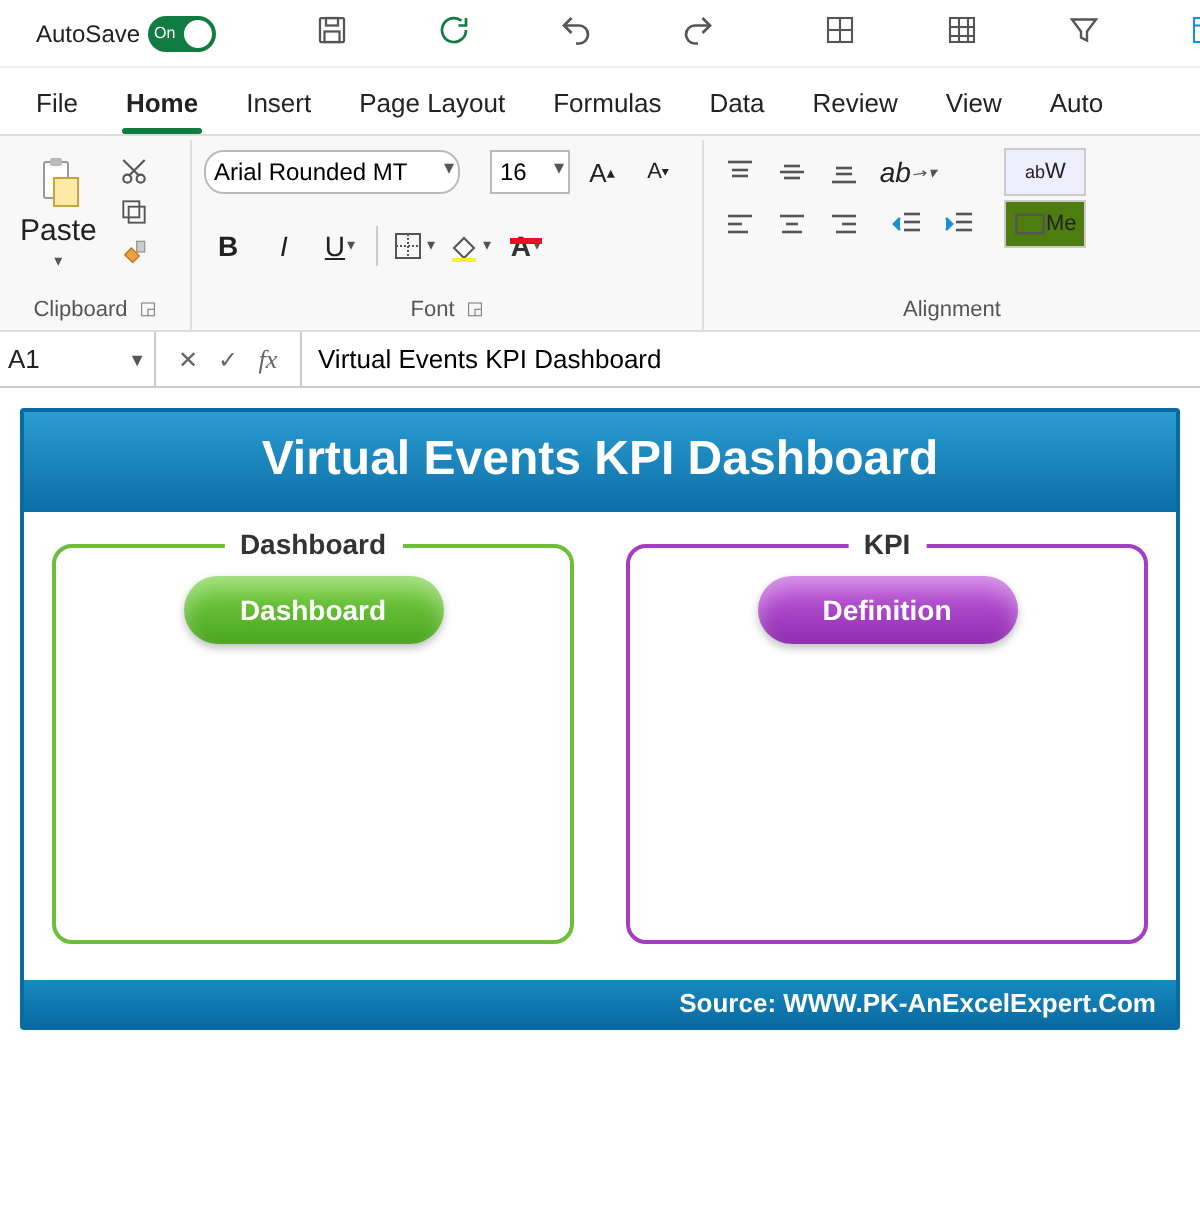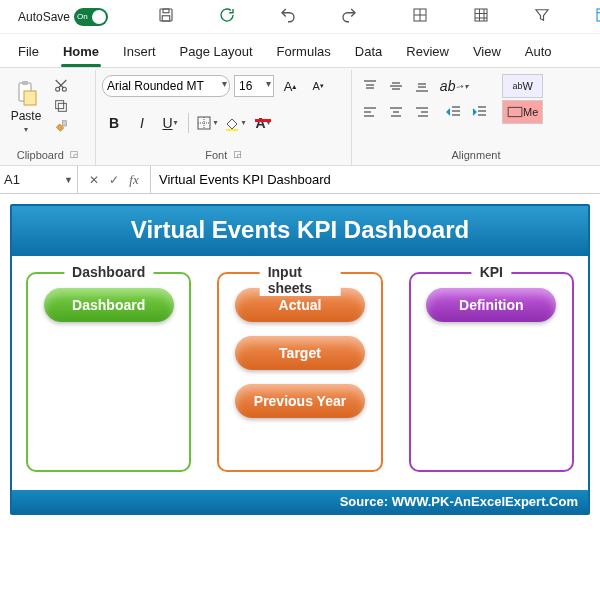--- a/index.html
+++ b/index.html
@@ -48,21 +48,21 @@
   .namebox .dd { font-size:9px; color:#555;}
   .fx-ctrls { display:flex; align-items:center; gap:0; padding:0 6px; border-right:1px solid #ccc; height:100%; }
   .fx-ctrls span { width:20px; text-align:center; color:#666; font-size:12px;}
   .fx-ctrls .fx { font-style:italic; font-family:Georgia,serif; font-size:13px;}
   .formula-input { flex:1; border:none; padding:0 8px; font-size:13px; height:100%; outline:none; }
 
   
   .sheet-area { padding:10px 10px 0; }
   .dashboard { border:2px solid #0a6aa1; background:#fff; border-radius:2px; overflow:hidden; }
   .dash-title { background:linear-gradient(#2b9cd1,#0c6fa7); color:#fff; font-weight:bold; font-size:24px; text-align:center; padding:10px 0 12px; font-family:"Arial Rounded MT Bold","Arial Black",Arial,sans-serif; }
-  .dash-body { display:flex; gap:26px; padding:16px 14px 18px; justify-content:center; }
+  .dash-body { display:flex; gap:26px; padding:16px 14px 18px; justify-content:flex-end; }
   .panel { border:2px solid; border-radius:10px; padding:14px 10px 12px; position:relative; flex:1; min-height:200px;}
   .panel-legend { position:absolute; top:-10px; left:50%; transform:translateX(-50%); background:#fff; padding:0 8px; font-weight:bold; font-size:14px; color:#333; font-family:"Arial Rounded MT Bold",Arial,sans-serif;}
   .panel.green { border-color:#6bbf3a; }
   .panel.orange { border-color:#e77b2f; }
   .panel.purple { border-color:#a63cc2; }
   .pill { display:block; margin:0 auto 14px; width:130px; padding:9px 0; border-radius:22px; color:#fff; font-weight:bold; font-size:14px; text-align:center; font-family:"Arial Rounded MT Bold",Arial,sans-serif; box-shadow:0 2px 4px rgba(0,0,0,.25), inset 0 6px 10px rgba(255,255,255,.35);}
   .pill.green { background:linear-gradient(#7cd348,#4aa51f); }
   .pill.orange { background:linear-gradient(#f2935a,#d9641f); }
   .pill.purple { background:linear-gradient(#c65fe0,#8e2caf); }
   .dash-footer { background:linear-gradient(#168ac0,#0a6aa1); color:#fff; font-size:13px; text-align:right; padding:4px 10px; font-weight:bold; font-family:"Arial Rounded MT Bold",Arial,sans-serif;}
@@ -187,21 +187,21 @@
 <div class="ribbon">
 
   <div class="group" style="width:96px;">
     <div class="group-row" style="height:64px;">
       <div class="big-btn">
         <svg viewBox="0 0 24 28">
             <rect x="5" y="4" width="12" height="18" rx="1" fill="#fff" stroke="#999"></rect>
             <rect x="8" y="2" width="6" height="4" rx="1" fill="#bbb"></rect>
             <rect x="10" y="12" width="12" height="14" fill="#ffe9a8" stroke="#c9a33b"></rect>
           </svg>
-        <span style="font-size:12px;">Paste</span>
+        <span style="font-size:15px;">Paste</span>
         <span style="font-size:8px;color:#555;">▾</span>
       </div>
       <div class="small-col">
         <div class="small-btn">
             <svg viewBox="0 0 24 24" fill="none" stroke="#555" stroke-width="1.6">
               <circle cx="7" cy="17" r="3"></circle>
               <circle cx="17" cy="17" r="3"></circle>
               <path d="M8 15 20 3M16 15 4 3"></path>
             </svg>
           </div>
@@ -221,21 +221,21 @@
     </div>
     <div class="group-label">
         <span>Clipboard</span>
         <span class="launcher">◲</span>
       </div>
   </div>
 
   <div class="group" style="width:256px;">
     <div class="group-row">
       <span class="sel-wrap"><input class="font-select" style="width: 128px; border-radius: 10px;" value="Arial Rounded MT"></span>
-      <span class="sel-wrap"><input class="font-select" style="width: 40px;" value="16"></span>
+      <span class="sel-wrap"><input class="font-select" style="width: 40px; margin-left: 11px;" value="16"></span>
       <div class="fmt-btn" style="font-size:13px;">A<sup style="font-size:8px;">▴</sup></div>
       <div class="fmt-btn" style="font-size:11px;">A<sup style="font-size:7px;">▾</sup></div>
     </div>
     <div class="group-row">
       <div class="fmt-btn" style="font-weight:bold;">B</div>
       <div class="fmt-btn" style="font-style:italic;">I</div>
       <div class="fmt-btn">
           <span class="u-line">U</span>
           <span class="caret">▾</span>
         </div>
@@ -334,21 +334,21 @@
                 <path d="M1 5l3 3-3 3" fill="#1a8fd1" stroke="#1a8fd1"></path>
               </svg>
             </div>
         </div>
       </div>
       <div style="display:flex;flex-direction:column;gap:2px;margin-left:6px;">
         <div class="fmt-btn" style="width:auto;padding:0 4px;border:1px solid #ccc;background:#eef;">
             <span style="font-size:9px;">ab</span> 
             <span style="font-size:11px;">W</span>
           </div>
-        <div class="fmt-btn" style="width:auto;padding:0 4px;border:1px solid #ccc;background:#fca5a5;">
+        <div class="fmt-btn" style="width:auto;padding:0 4px;border:1px solid #ccc;background:#4d7c0f;">
             <svg viewBox="0 0 14 10" width="14" height="10" stroke="#555" fill="none">
               <rect x="1" y="1" width="12" height="8"></rect>
             </svg> 
             <span style="font-size:11px;">Me</span>
           </div>
       </div>
     </div>
     <div class="group-label">
         <span>Alignment</span>
       </div>
@@ -370,26 +370,20 @@
 
 <div class="sheet-area">
   <div class="dashboard">
     <div class="dash-title">Virtual Events KPI Dashboard</div>
 
     <div class="dash-body">
       <div class="panel green">
         <div class="panel-legend">Dashboard</div>
         <div class="pill green">Dashboard</div>
       </div>
-      <div class="panel orange">
-        <div class="panel-legend">Input sheets</div>
-        <div class="pill orange">Actual</div>
-        <div class="pill orange">Target</div>
-        <div class="pill orange">Previous Year</div>
-      </div>
       <div class="panel purple">
         <div class="panel-legend">KPI</div>
         <div class="pill purple">Definition</div>
       </div>
     </div>
 
     <div class="dash-footer">Source: WWW.PK-AnExcelExpert.Com</div>
   </div>
 </div>
 

